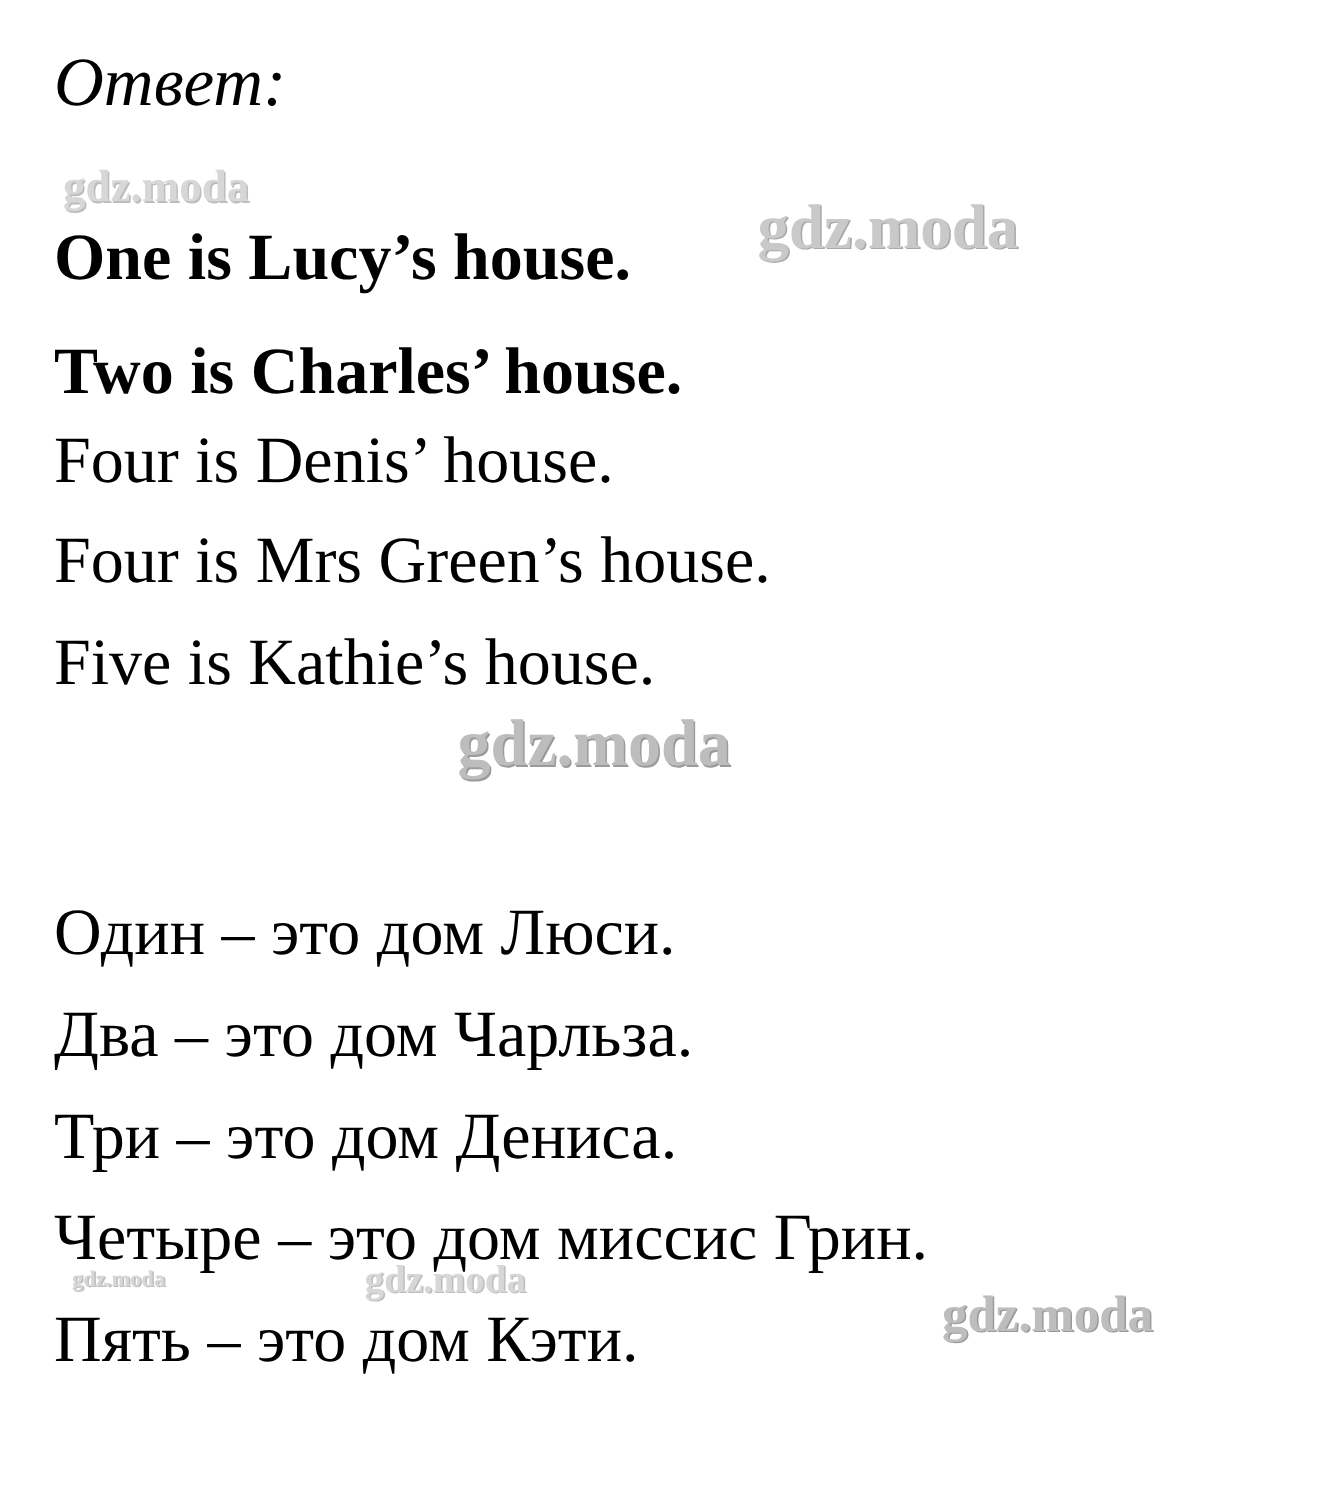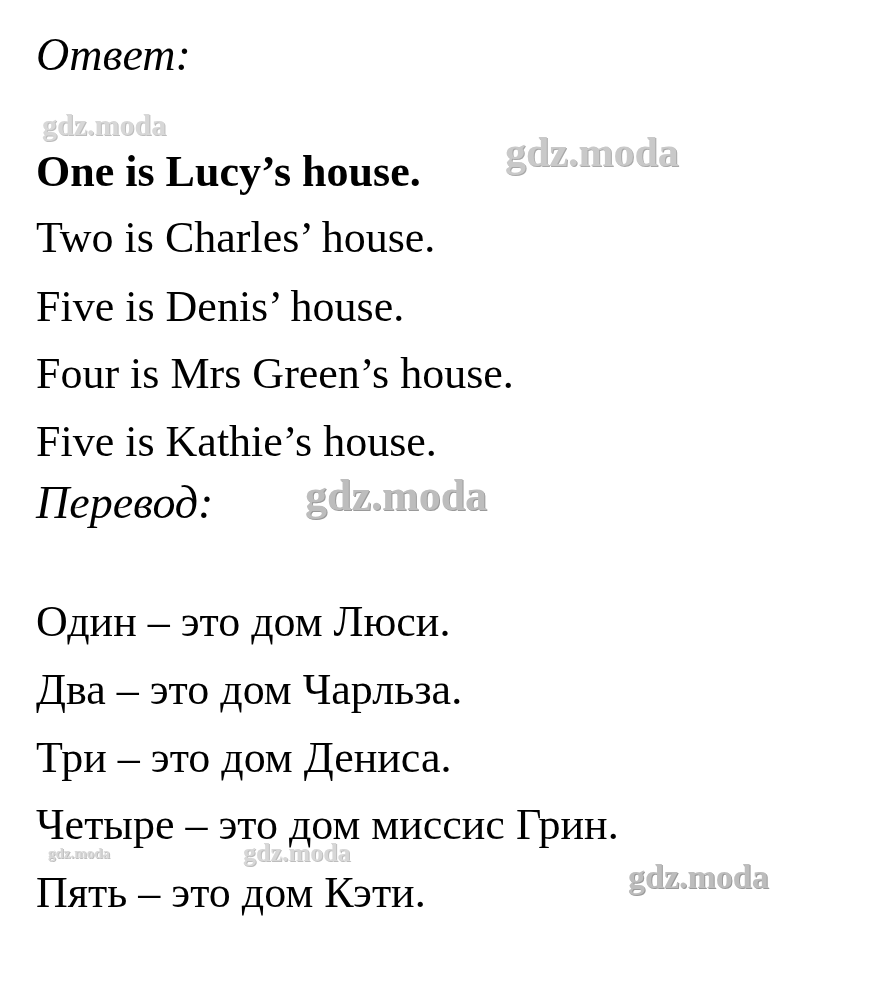--- a/index.html
+++ b/index.html
@@ -32,21 +32,21 @@
   #heading-translation { left: 36px; top: 480px; }
 
   .body-line {
     position: absolute;
     font-size: 44px;
     line-height: 1;
     white-space: nowrap;
   }
 
   .en-0 { left: 36px; top: 150px; font-weight: bold; }
-  .en-1 { left: 36px; top: 216px; }
+  .en-1 { left: 36px; top: 226px; font-weight: bold; }
   .en-2 { left: 36px; top: 285px; }
   .en-3 { left: 36px; top: 352px; }
   .en-4 { left: 36px; top: 420px; }
 
   .ru-0 { left: 36px; top: 600px; }
   .ru-1 { left: 36px; top: 668px; }
   .ru-2 { left: 36px; top: 736px; }
   .ru-3 { left: 36px; top: 803px; }
   .ru-4 { left: 36px; top: 871px; }
 
@@ -80,25 +80,24 @@
 </style>
 </head>
 <body>
 
 <div class="page">
 
   <div class="heading" id="heading-answer">Ответ:</div>
 
   <div class="body-line en-0">One is Lucy’s house.</div>
   <div class="body-line en-1">Two is Charles’ house.</div>
-  <div class="body-line en-2">Five is Denis’ house.</div>
+  <div class="body-line en-2">Four is Denis’ house.</div>
   <div class="body-line en-4">Five is Kathie’s house.</div>
   <div class="body-line en-3">Four is Mrs Green’s house.</div>
 
-  <div class="heading" id="heading-translation">Перевод:</div>
 
   <div class="body-line ru-0">Один – это дом Люси.</div>
   <div class="body-line ru-1">Два – это дом Чарльза.</div>
   <div class="body-line ru-2">Три – это дом Дениса.</div>
   <div class="body-line ru-4">Пять – это дом Кэти.</div>
   <div class="body-line ru-3">Четыре – это дом миссис Грин.</div>
 
   <div class="watermark wm-light" id="wm-1">gdz.moda</div>
   <div class="watermark wm-mid" id="wm-2">gdz.moda</div>
   <div class="watermark wm-dark" id="wm-3">gdz.moda</div>

